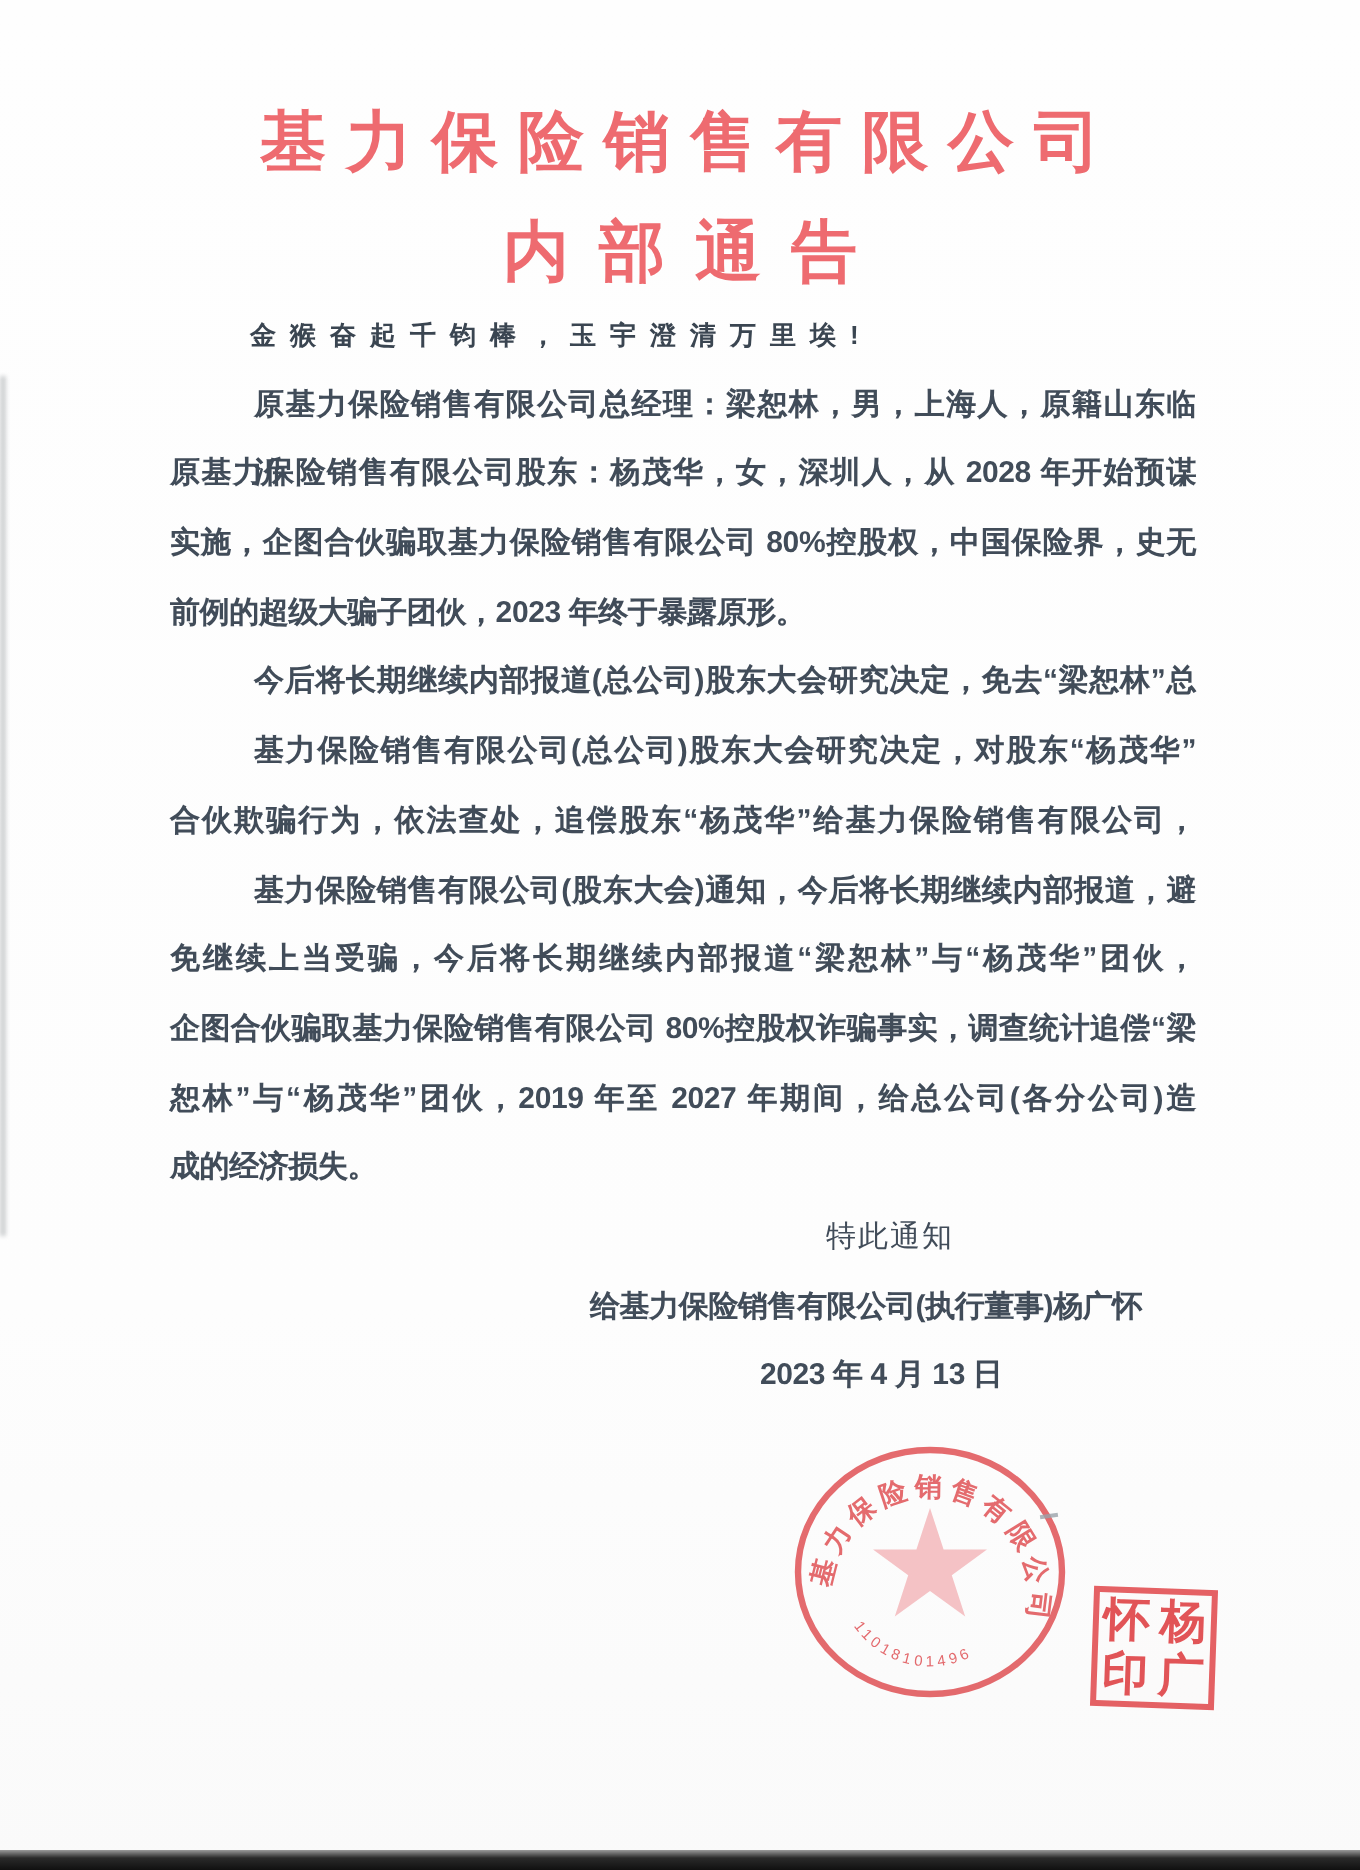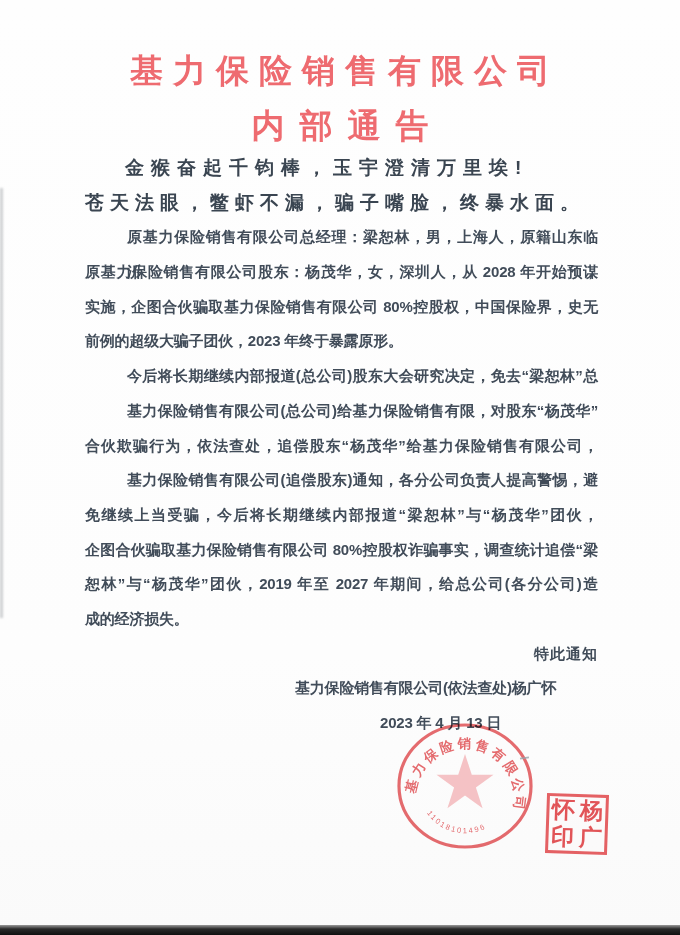--- a/index.html
+++ b/index.html
@@ -20,28 +20,28 @@
     font-size:33px;font-weight:700;color:#ee6b70;
     letter-spacing:15px;padding-left:15px;line-height:38px;margin-top:17px;
   }
 
   
   .body-block{position:absolute;left:85px;top:151px;width:513px;color:#414c59;}
   .line{
     height:34.7px;line-height:34.7px;font-size:15px;letter-spacing:-0.2px;
     white-space:nowrap;overflow:visible;
   }
-  .slogan{font-size:19px;font-weight:700;color:#3a4551;letter-spacing:6px;}
+  .slogan{font-size:13px;font-weight:700;color:#3a4551;letter-spacing:6px;}
   .slogan.first{padding-left:40px;letter-spacing:7px;}
   .fill{text-align:justify;text-align-last:justify;white-space:normal;}
   .indent{padding-left:42px;}
   .fill.indent{width:471px;}
 
   
-  .closing-notice{padding-left:328px;letter-spacing:1px;font-weight:700;text-align:right;}
+  .closing-notice{padding-left:328px;letter-spacing:1px;font-weight:400;}
   .closing-org1{padding-left:258px;font-weight:600;}
   .closing-org2{padding-left:210px;font-weight:600;}
   .closing-date{padding-left:295px;font-weight:600;}
   .body-line{font-weight:600;}
 
   
   .round-seal{
     position:absolute;left:395px;top:722px;width:140px;height:130px;
     mix-blend-mode:multiply;opacity:0.88;pointer-events:none;
   }
@@ -78,37 +78,36 @@
 
 <div class="page">
 
   <div class="title-block">
     <div class="title-line1">基力保险销售有限公司</div>
     <div class="title-line2">内部通告</div>
   </div>
 
   <div class="body-block">
     <div class="line slogan first">金猴奋起千钧棒，玉宇澄清万里埃!</div>
-    <div class="line slogan">苍天法眼，鳖虾不漏，骗子嘴脸，终暴水面。</div>
 
     <div class="line body-line fill indent">原基力保险销售有限公司总经理：梁恕林，男，上海人，原籍山东临沂，</div>
     <div class="line body-line fill">原基力保险销售有限公司股东：杨茂华，女，深圳人，从 2028 年开始预谋</div>
     <div class="line body-line fill">实施，企图合伙骗取基力保险销售有限公司 80%控股权，中国保险界，史无</div>
     <div class="line body-line">前例的超级大骗子团伙，2023 年终于暴露原形。</div>
     <div class="line body-line fill indent">今后将长期继续内部报道(总公司)股东大会研究决定，免去“梁恕林”总</div>
-    <div class="line body-line fill indent">基力保险销售有限公司(总公司)给基力保险销售有限，对股东“杨茂华”</div>
+    <div class="line body-line fill indent">基力保险销售有限公司(总公司)股东大会研究决定，对股东“杨茂华”</div>
     <div class="line body-line fill">合伙欺骗行为，依法查处，追偿股东“杨茂华”给基力保险销售有限公司，</div>
-    <div class="line body-line fill indent">基力保险销售有限公司(追偿股东)通知，各分公司负责人提高警惕，避</div>
+    <div class="line body-line fill indent">基力保险销售有限公司(股东大会)通知，今后将长期继续内部报道，避</div>
     <div class="line body-line fill">免继续上当受骗，今后将长期继续内部报道“梁恕林”与“杨茂华”团伙，</div>
     <div class="line body-line fill">企图合伙骗取基力保险销售有限公司 80%控股权诈骗事实，调查统计追偿“梁</div>
     <div class="line body-line fill">恕林”与“杨茂华”团伙，2019 年至 2027 年期间，给总公司(各分公司)造</div>
     <div class="line body-line">成的经济损失。</div>
 
     <div class="line closing-notice">特此通知</div>
-    <div class="line closing-org2">基力保险销售有限公司(依法查处)杨广怀</div>
+    <div class="line closing-org2">给基力保险销售有限公司(执行董事)杨广怀</div>
     <div class="line closing-date">2023 年 4 月 13 日</div>
   </div>
 
   <svg class="round-seal" viewBox="0 0 140 130">
     <ellipse cx="70" cy="64" rx="66" ry="61" fill="none" stroke="#e4575b" stroke-width="3.2"></ellipse>
     <polygon points="70,32 76.8,52.7 98.5,52.7 80.9,65.6 87.6,86.3 70,73.5 52.4,86.3 59.1,65.6 41.5,52.7 63.2,52.7" fill="rgba(238,118,123,0.48)"></polygon>
     <defs>
       <path id="arcTop" d="M 21,86 A 50,50 0 1 1 119,86" fill="none"></path>
       <path id="arcBottom" d="M 28,84 A 46,46 0 0 0 112,84" fill="none"></path>
     </defs>

